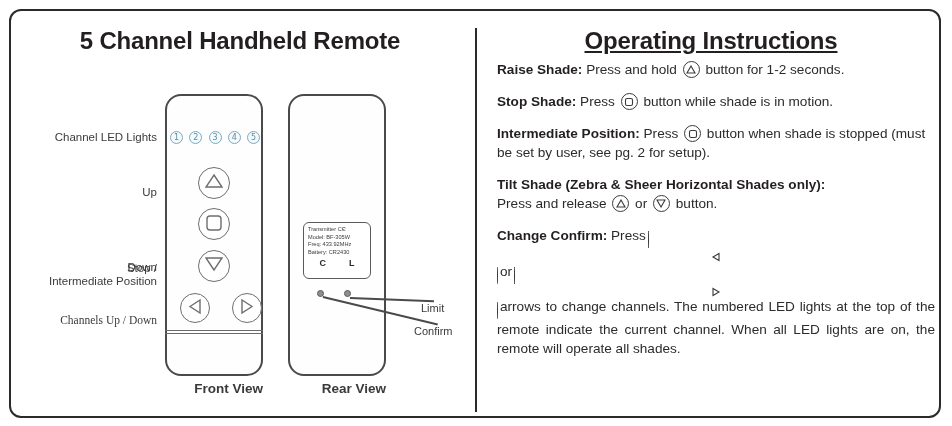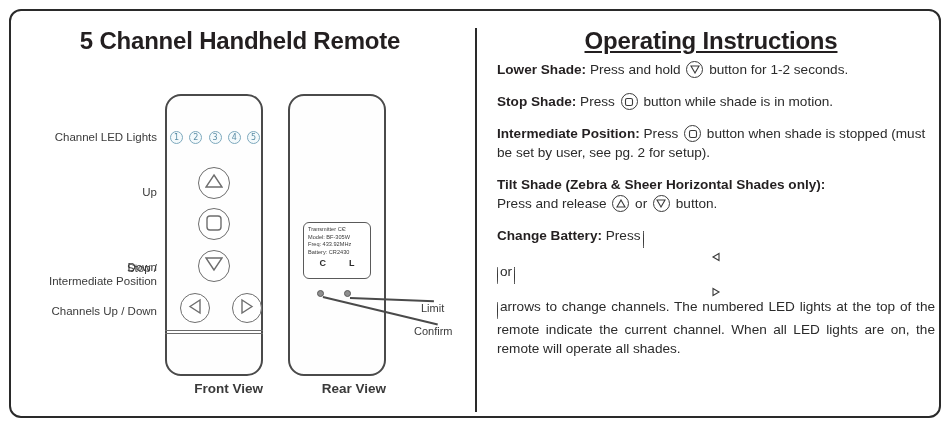--- a/index.html
+++ b/index.html
@@ -65,21 +65,21 @@
     position: absolute;
     left: 10px;
     top: 0;
     width: 147px;
     height: 378px;
   }
   #label-leds       { top: 131px; }
   #label-up         { top: 186px; }
   #label-stop       { top: 214px; margin-top: 48px; }
   #label-down       { top: 261px; }
-  #label-channels   { top: 305px; }
+  #label-channels   { top: 314px; font-family: Liberation Serif, serif; }
 
   
   .remote-body {
     position: absolute;
     border: 2px solid #4a4a4a;
     border-radius: 16px;
     background: #fefefe;
     box-sizing: border-box;
   }
   #remote-front { left: 165px; top: 94px; width: 98px; height: 282px; }
@@ -316,26 +316,26 @@
 <div class="leader" id="leader-confirm"></div>
 <div class="leader-text" id="text-limit">Limit</div>
 <div class="leader-text" id="text-confirm">Confirm</div>
 
 <div class="view-caption" id="caption-rear">Rear View</div>
 
 <div class="panel-title" id="right-title">Operating Instructions</div>
 
 <div id="instructions">
 
-
   <div class="instr-block">
-    <b>Lower Shade:</b><span> Press and hold </span><span class="inline-btn"><svg width="10" height="9" viewBox="0 0 10 9">
-          <polygon points="5,8 1,1 9,1" fill="none" stroke="#3a3a3a" stroke-width="1.1"></polygon>
+    <b>Raise Shade:</b><span> Press and hold </span><span class="inline-btn"><svg width="10" height="9" viewBox="0 0 10 9">
+          <polygon points="5,1 9,8 1,8" fill="none" stroke="#3a3a3a" stroke-width="1.1"></polygon>
         </svg></span><span> button for 1-2 seconds.</span>
   </div>
+
 
   <div class="instr-block">
     <b>Stop Shade:</b><span> Press </span><span class="inline-btn"><svg width="10" height="10" viewBox="0 0 10 10">
           <rect x="1.5" y="1.5" width="7" height="7" rx="1.6" fill="none" stroke="#3a3a3a" stroke-width="1.1"></rect>
         </svg></span><span> button while shade is in motion.</span>
   </div>
 
   <div class="instr-block">
     <b>Intermediate Position:</b><span>  Press </span><span class="inline-btn"><svg width="10" height="10" viewBox="0 0 10 10">
           <rect x="1.5" y="1.5" width="7" height="7" rx="1.6" fill="none" stroke="#3a3a3a" stroke-width="1.1"></rect>
@@ -345,20 +345,20 @@
   <div class="instr-block">
     <b>Tilt Shade (Zebra &amp; Sheer Horizontal Shades only):</b><br>
     <span>Press and release </span><span class="inline-btn"><svg width="10" height="9" viewBox="0 0 10 9">
           <polygon points="5,1 9,8 1,8" fill="none" stroke="#3a3a3a" stroke-width="1.1"></polygon>
         </svg></span><span> or </span><span class="inline-btn"><svg width="10" height="9" viewBox="0 0 10 9">
           <polygon points="5,8 1,1 9,1" fill="none" stroke="#3a3a3a" stroke-width="1.1"></polygon>
         </svg></span><span> button.</span>
   </div>
 
   <div class="instr-block instr-justify">
-    <b>Change Battery:</b><span> Press </span><span class="inline-btn"><svg width="10" height="10" viewBox="0 0 10 10">
+    <b>Change Confirm:</b><span> Press </span><span class="inline-btn"><svg width="10" height="10" viewBox="0 0 10 10">
           <polygon points="2,5 8,1.5 8,8.5" fill="none" stroke="#3a3a3a" stroke-width="1.1"></polygon>
         </svg></span><span> or </span><span class="inline-btn"><svg width="10" height="10" viewBox="0 0 10 10">
           <polygon points="8,5 2,1.5 2,8.5" fill="none" stroke="#3a3a3a" stroke-width="1.1"></polygon>
         </svg></span><span> arrows to change channels. The numbered LED lights at the top of the remote indicate the current channel. When all LED lights are on, the remote will operate all shades.</span>
   </div>
 
 </div>
 
 </body></html>

